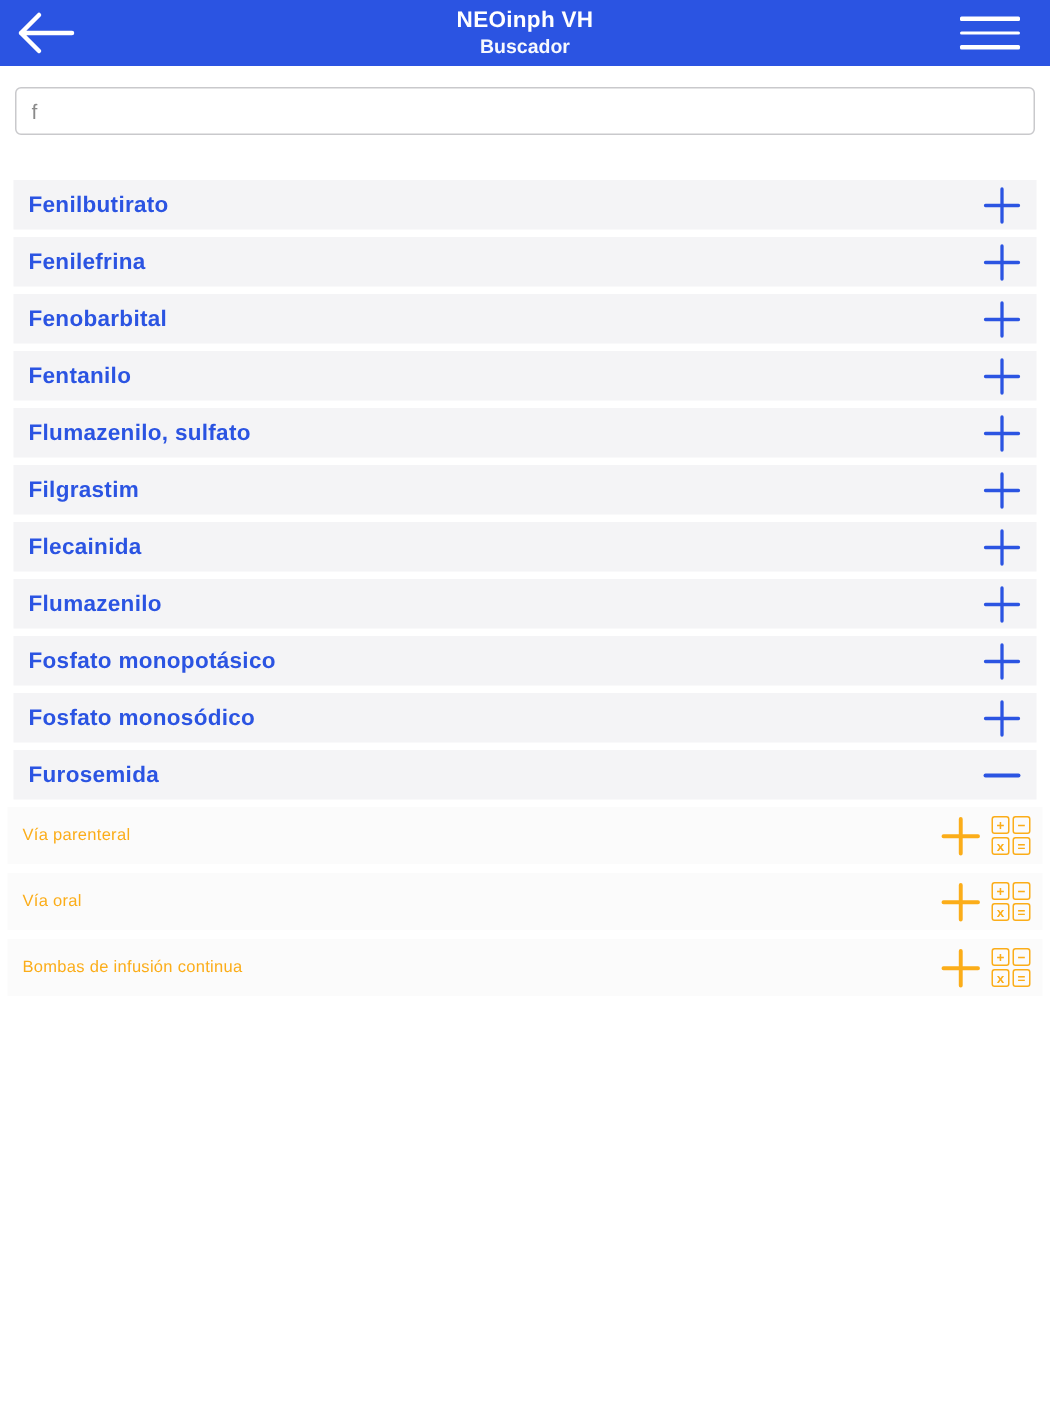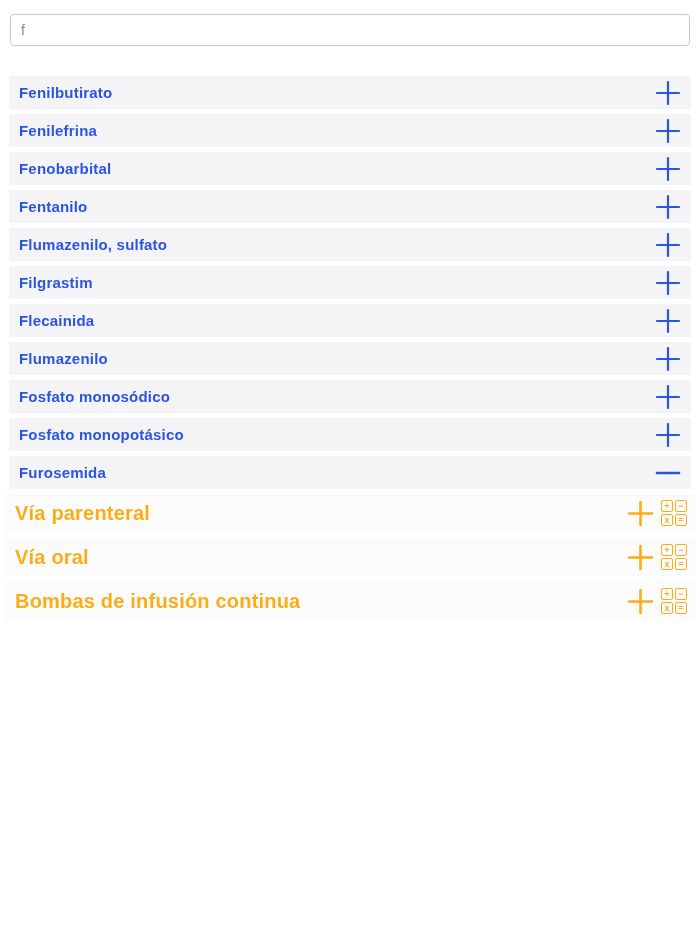--- a/index.html
+++ b/index.html
@@ -38,35 +38,51 @@
     display:flex; align-items:center; padding:0 10px; cursor:pointer;}
   .row-label{font-size:15px; font-weight:bold; color:var(--primary); letter-spacing:.2px;}
   .spacer{flex:1;}
   .icon{display:flex; align-items:center; justify-content:center;}
   .row .minus{display:none;}
   .row.expanded .minus{display:flex;}
 
   
   .subrow{height:38px; margin:0 5px 6px; background:var(--subrow-bg);
     display:flex; align-items:center; padding:0 8px 0 10px; cursor:pointer;}
-  .subrow-label{font-size:20px; font-weight:bold; color:var(--orange); letter-spacing:.2px;}
+  .subrow-label{font-size:11px; font-weight:normal; color:var(--orange); letter-spacing:.2px;}
   .subrow .icon{margin-left:8px;}
 
   
   .calc{display:grid; grid-template-columns:12px 12px; grid-template-rows:12px 12px;
     gap:2px; margin-left:7px; cursor:pointer;}
   .calc-cell{border:1.5px solid var(--orange); border-radius:2px; color:var(--orange);
     font-size:9px; font-weight:bold; display:flex; align-items:center; justify-content:center;
     line-height:1; background:transparent;}
 </style>
 </head>
 <body>
 
 <div class="app">
 
+  <header class="header">
+    <button class="back-btn">
+      <svg width="42" height="30" viewBox="0 0 42 30">
+        <path d="M16 3 L4 15 L16 27 M4 15 H38" fill="none" stroke="#ffffff" stroke-width="3" stroke-linecap="round" stroke-linejoin="round"></path>
+      </svg>
+    </button>
+    <div class="titles">
+      <div class="title">NEOinph VH</div>
+      <div class="subtitle">Buscador</div>
+    </div>
+    <button class="menu-btn">
+      <span></span>
+      <span></span>
+      <span></span>
+    </button>
+  </header>
 
   <div class="search-wrap">
     <input class="search-input" type="text" value="f" style="">
   </div>
 
   <main class="list" id="list">
       <div class="row">
     <span class="row-label">Fenilbutirato</span>
     <span class="spacer"></span>
     <span class="icon plus">
@@ -140,31 +156,31 @@
     <span class="row-label">Flumazenilo</span>
     <span class="spacer"></span>
     <span class="icon plus">
       <svg width="26" height="26" viewBox="0 0 26 26">
         <path d="M13 2 V24 M2 13 H24" fill="none" stroke="#2b54e2" stroke-width="2.2" stroke-linecap="round"></path>
       </svg>
     </span>
 
   </div>
       <div class="row">
+    <span class="row-label">Fosfato monopotásico</span>
+    <span class="spacer"></span>
+    <span class="icon plus">
+      <svg width="26" height="26" viewBox="0 0 26 26">
+        <path d="M13 2 V24 M2 13 H24" fill="none" stroke="#2b54e2" stroke-width="2.2" stroke-linecap="round"></path>
+      </svg>
+    </span>
+
+  </div>
+      <div class="row">
     <span class="row-label">Fosfato monosódico</span>
-    <span class="spacer"></span>
-    <span class="icon plus">
-      <svg width="26" height="26" viewBox="0 0 26 26">
-        <path d="M13 2 V24 M2 13 H24" fill="none" stroke="#2b54e2" stroke-width="2.2" stroke-linecap="round"></path>
-      </svg>
-    </span>
-
-  </div>
-      <div class="row">
-    <span class="row-label">Fosfato monopotásico</span>
     <span class="spacer"></span>
     <span class="icon plus">
       <svg width="26" height="26" viewBox="0 0 26 26">
         <path d="M13 2 V24 M2 13 H24" fill="none" stroke="#2b54e2" stroke-width="2.2" stroke-linecap="round"></path>
       </svg>
     </span>
 
   </div>
       <div class="row expanded">
     <span class="row-label">Furosemida</span>

